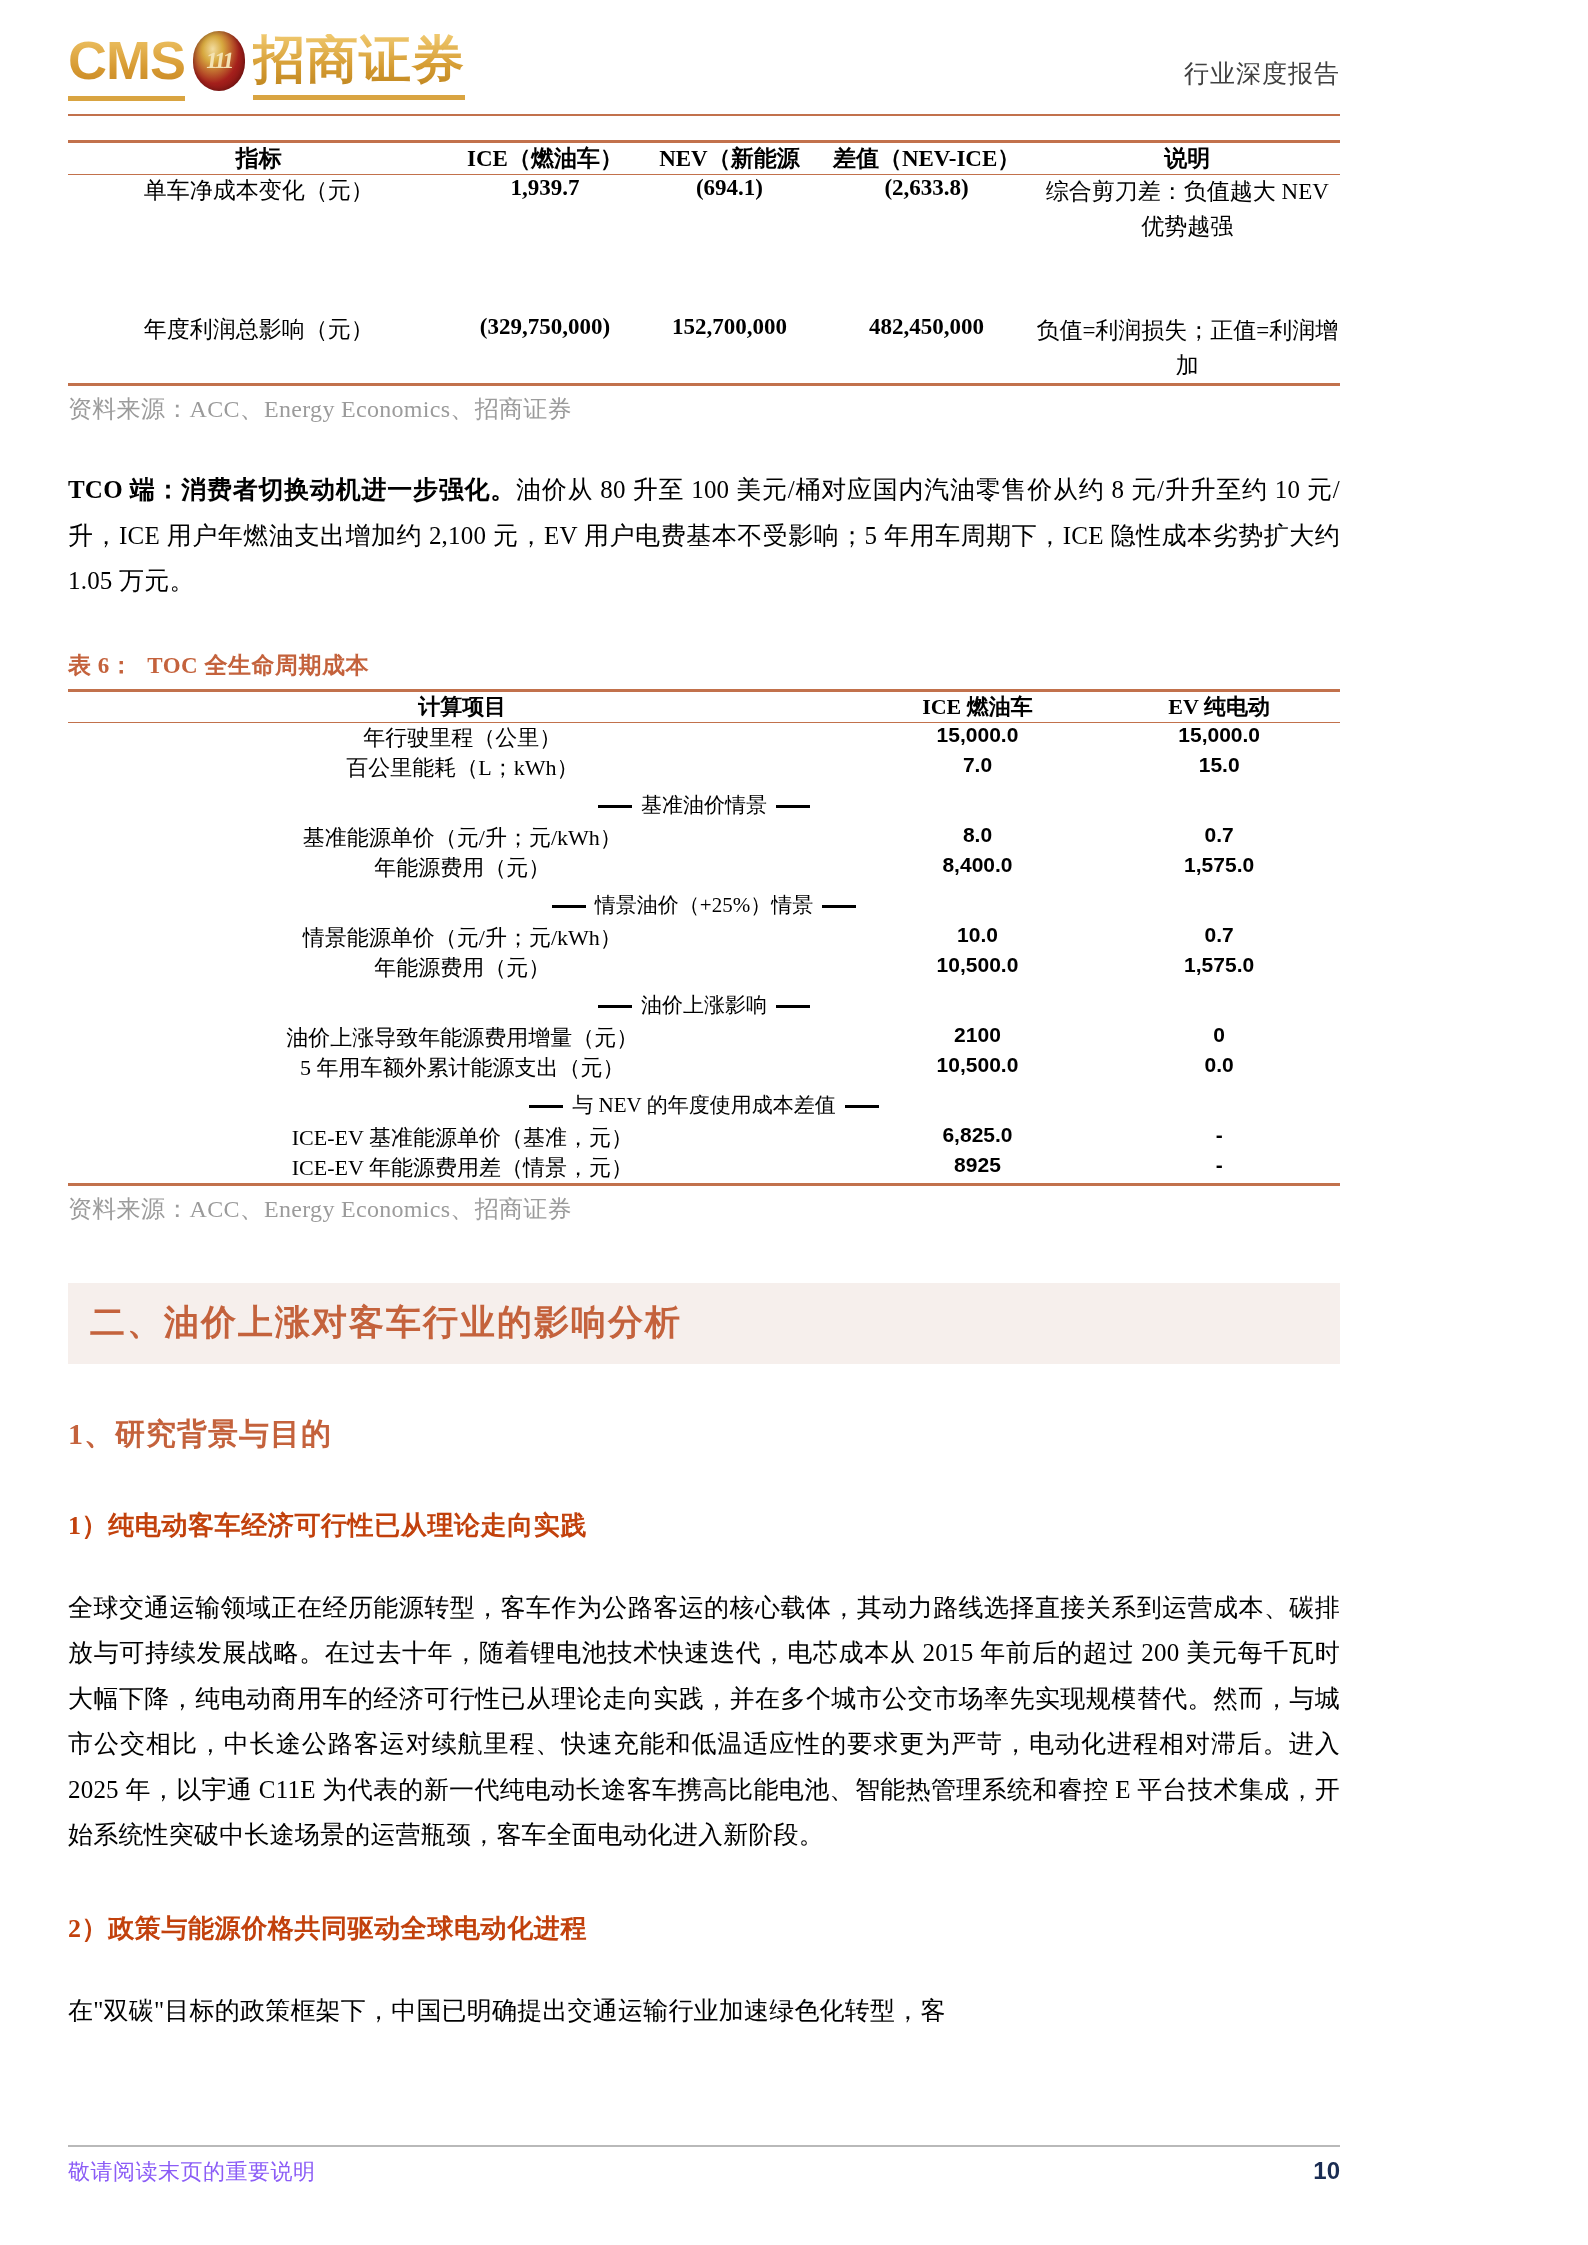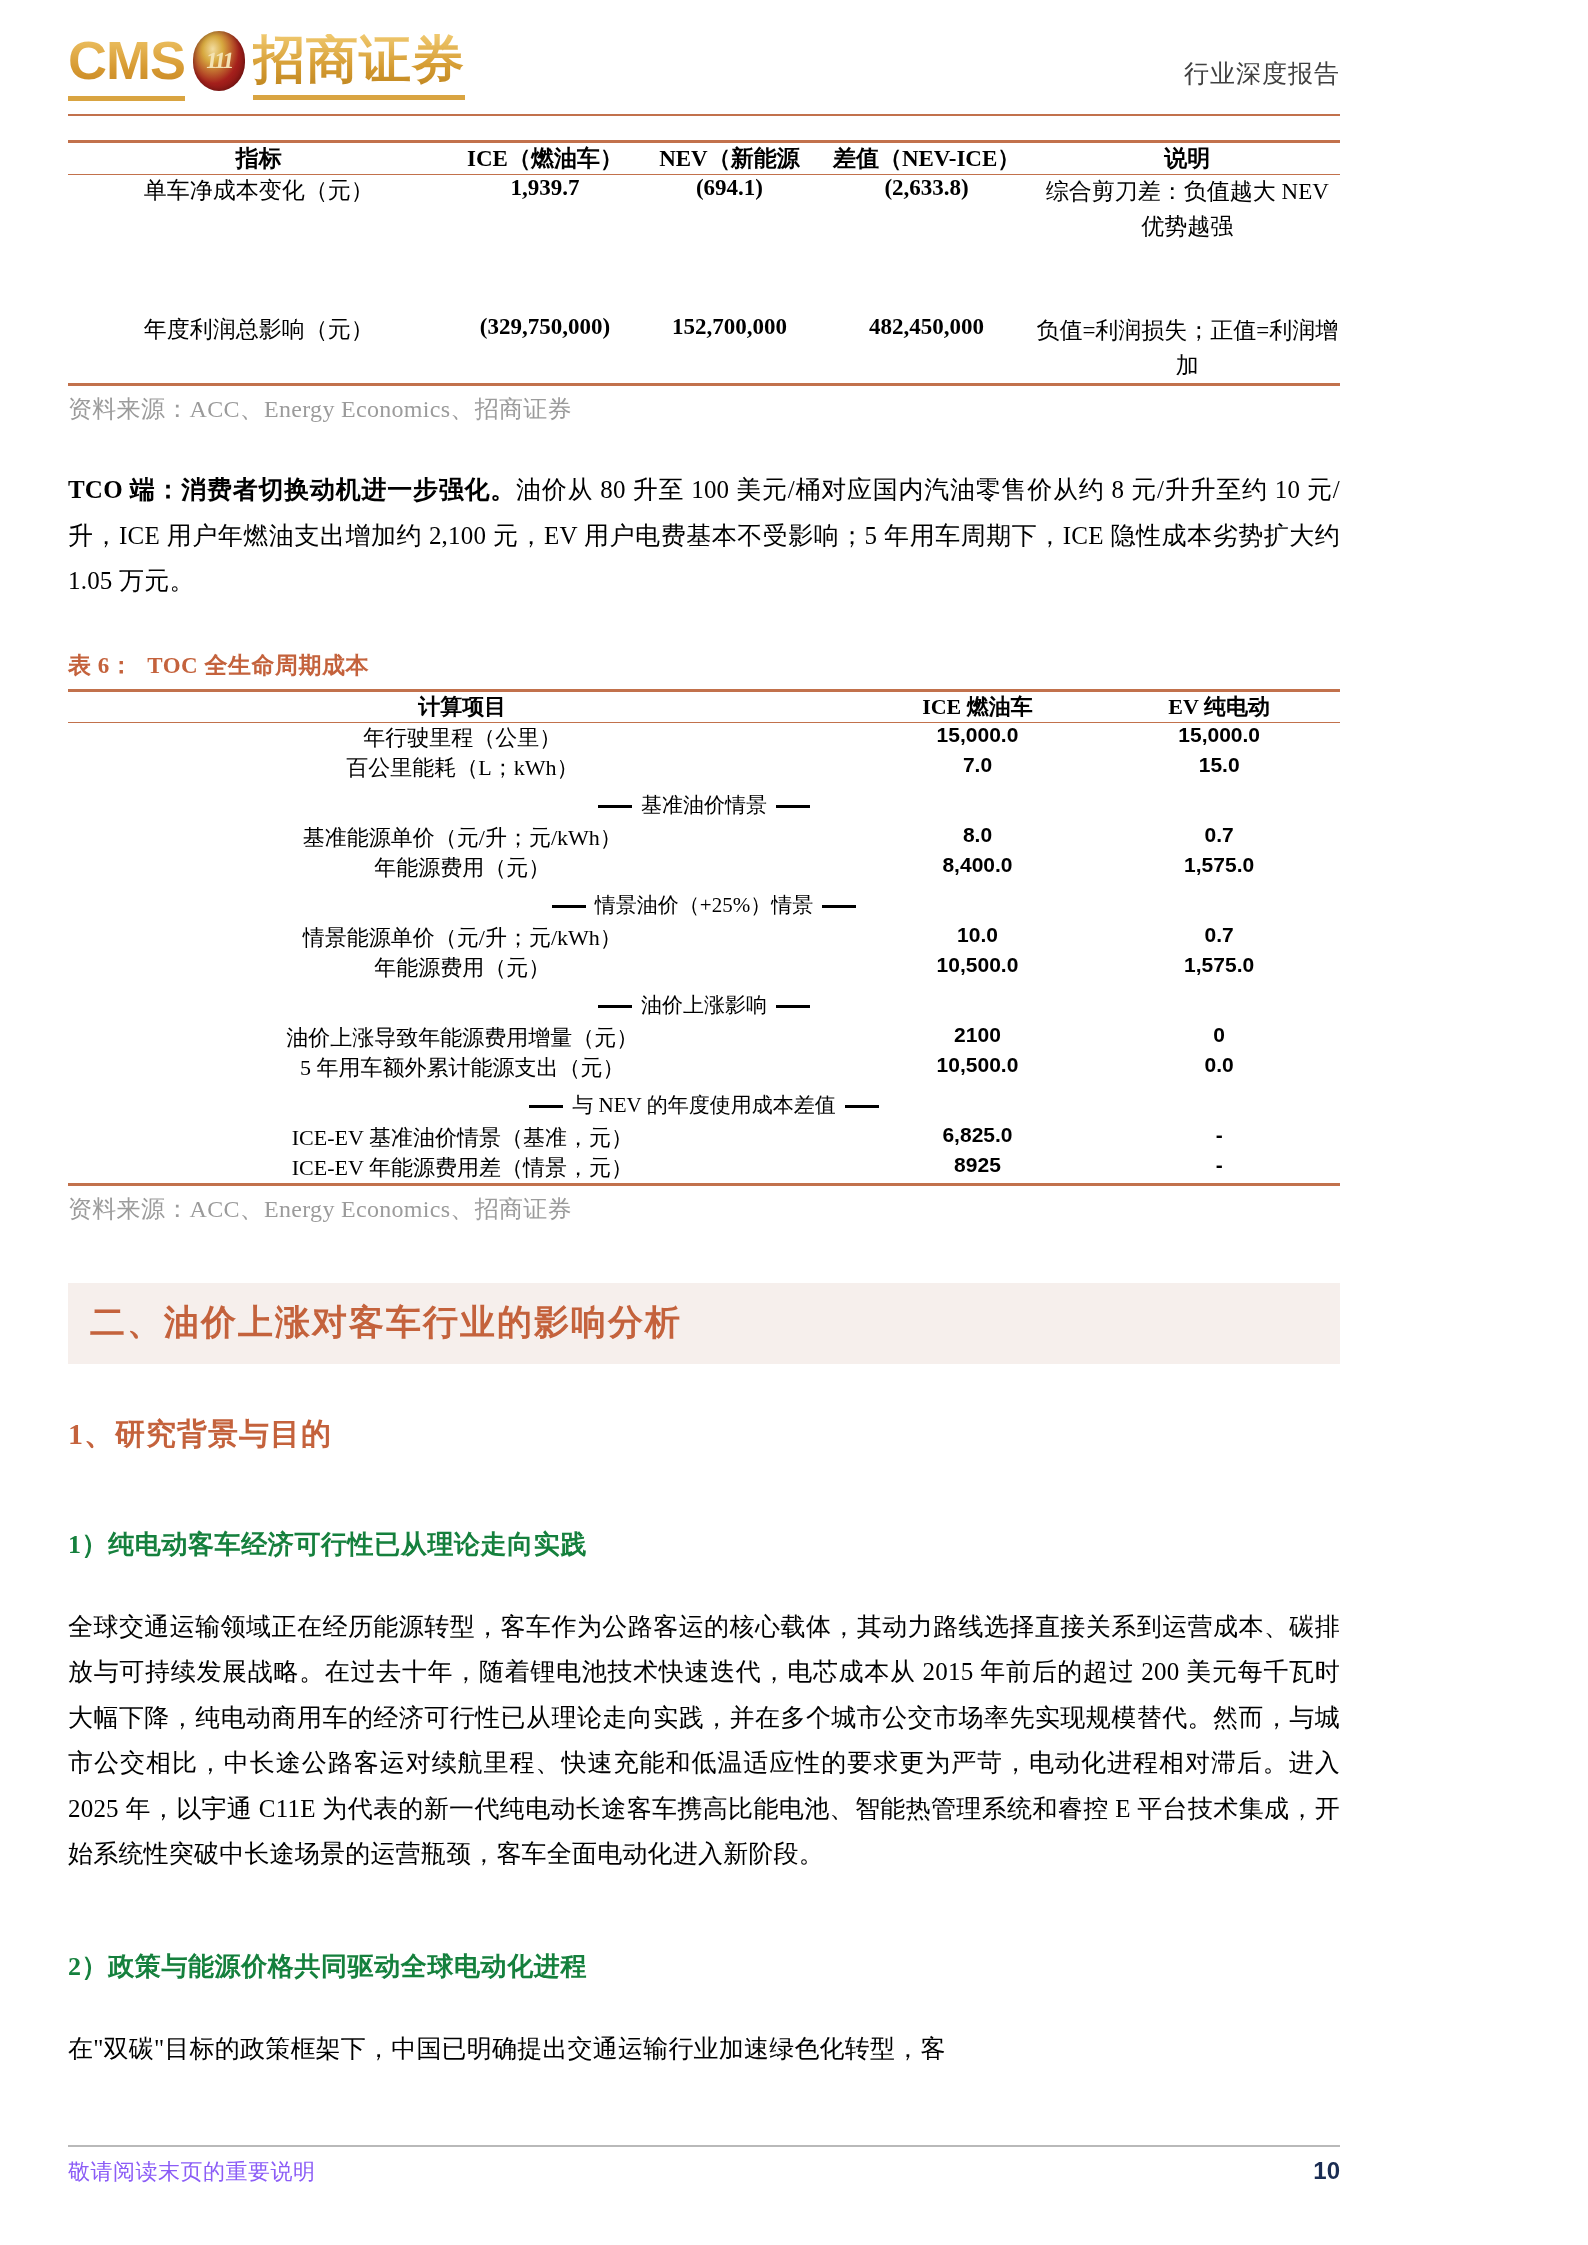--- a/index.html
+++ b/index.html
@@ -195,24 +195,24 @@
     margin-top: 58px;
   }
   .h-sub1 {
     color: #c4623c;
     font-weight: bold;
     font-size: 30px;
     margin-top: 50px;
     letter-spacing: 1px;
   }
   .h-sub2 {
-    color: #15803d;
+    color: #c2410c;
     font-weight: bold;
     font-size: 26px;
-    margin-top: 72px;
+    margin-top: 53px;
     letter-spacing: .6px;
   }
 
   
   .footer {
     position: absolute;
     left: 68px;
     right: 68px;
     bottom: 58px;
   }
@@ -347,21 +347,21 @@
         </tr>
         <tr>
           <td>5 年用车额外累计能源支出（元）</td>
           <td class="val">10,500.0</td>
           <td class="val">0.0</td>
         </tr>
         <tr class="group">
           <td colspan="3"><span class="rule-dash"></span><span>与 NEV 的年度使用成本差值</span><span class="rule-dash"></span></td>
         </tr>
         <tr>
-          <td>ICE-EV 基准油价情景（基准，元）</td>
+          <td>ICE-EV 基准能源单价（基准，元）</td>
           <td class="val">6,825.0</td>
           <td class="val">-</td>
         </tr>
         <tr class="tbl-bottom-rule">
           <td>ICE-EV 年能源费用差（情景，元）</td>
           <td class="val">8925</td>
           <td class="val">-</td>
         </tr>
       </tbody>
     </table>

